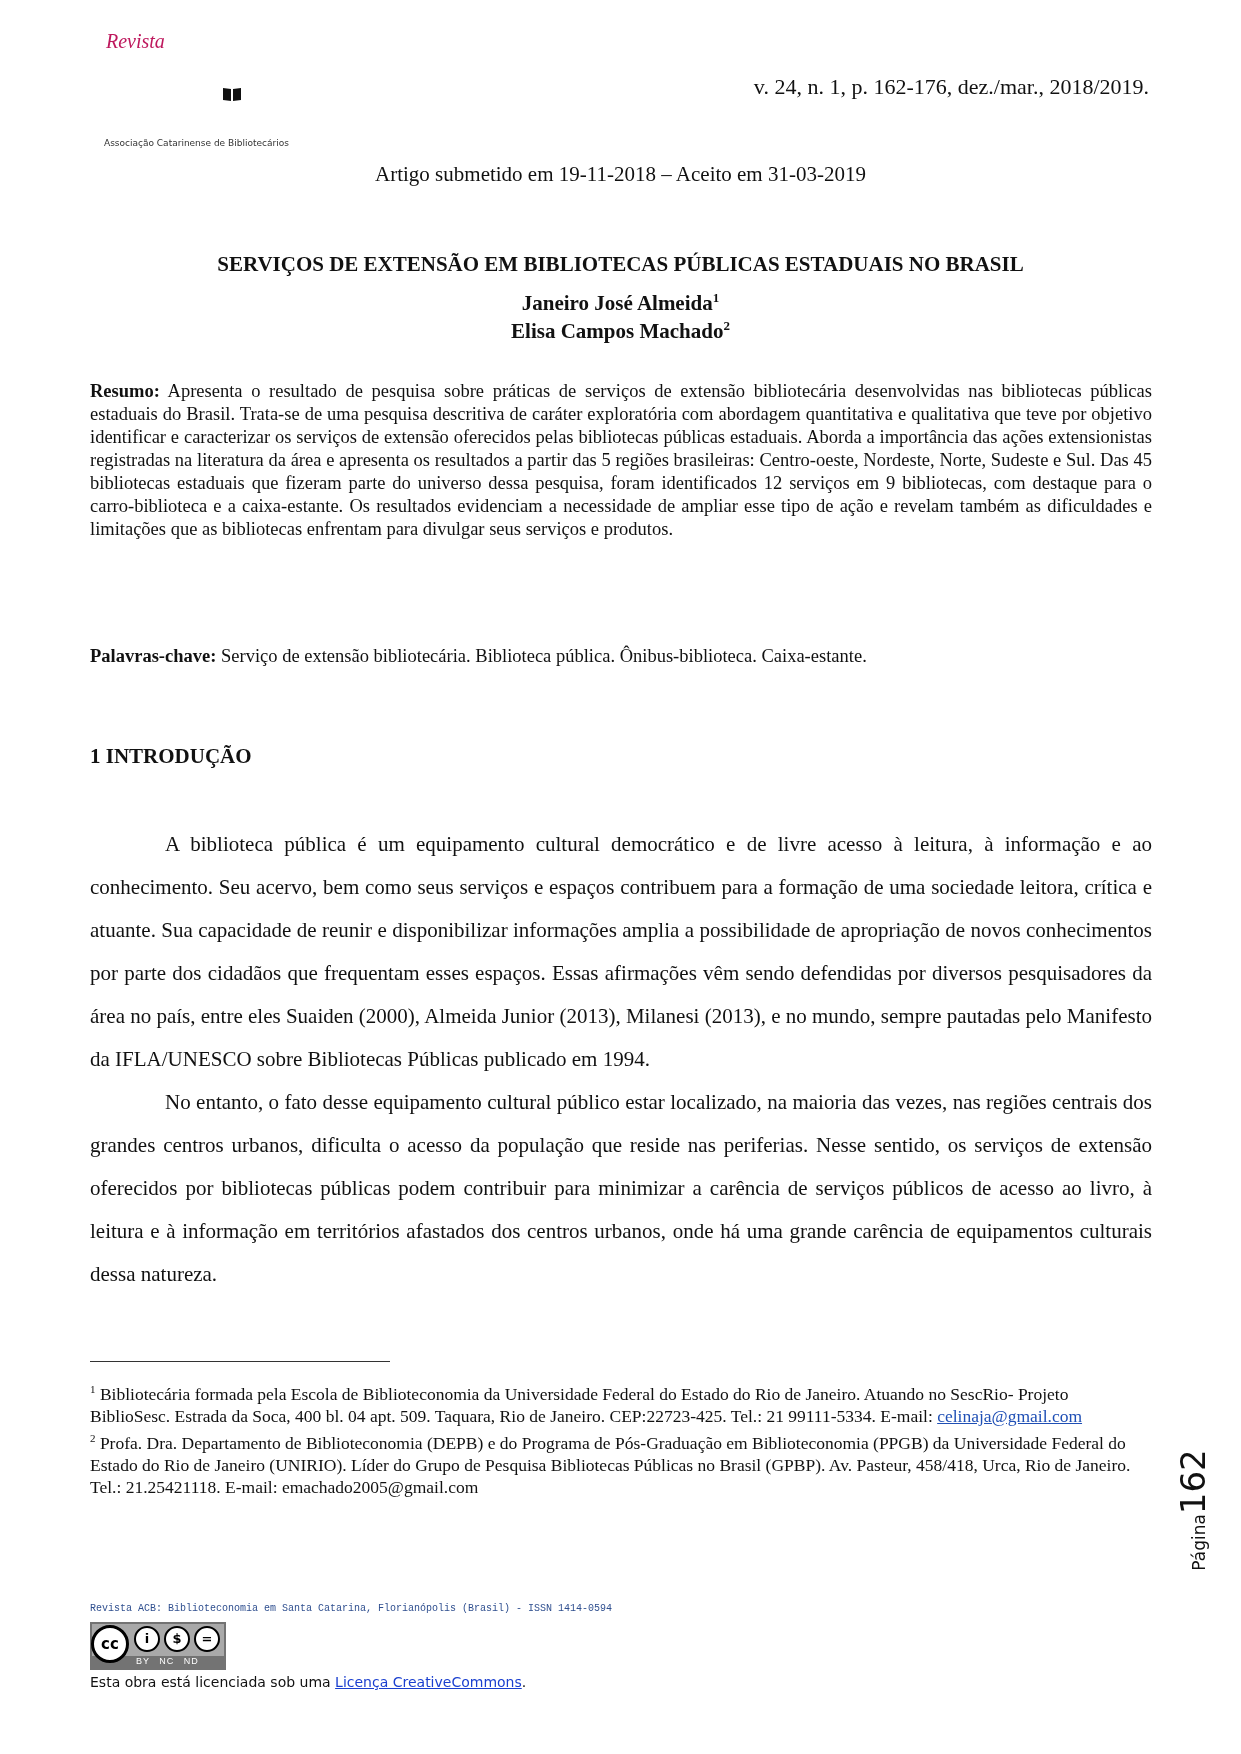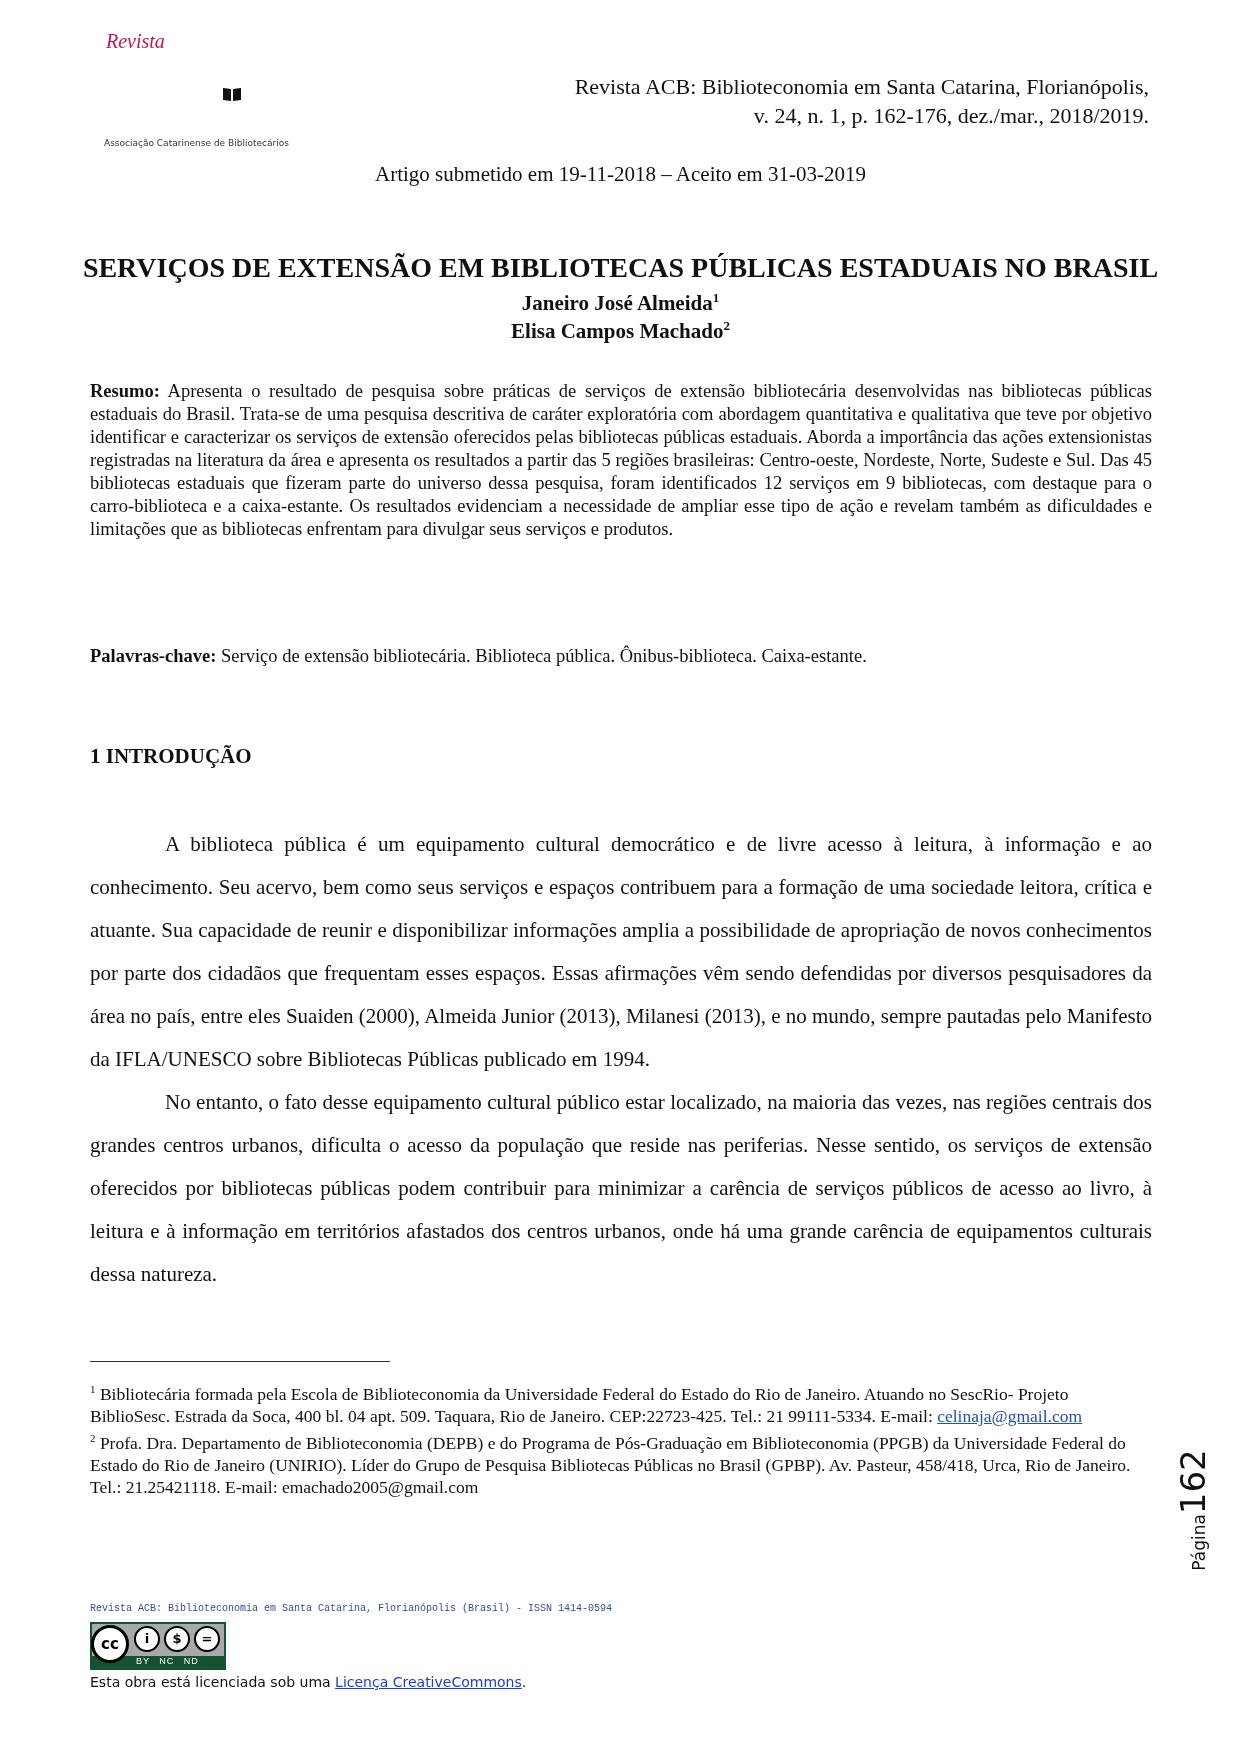--- a/index.html
+++ b/index.html
@@ -10,21 +10,21 @@
   .logo { left: 92px; top: 28px; width: 230px; height: 120px; }
   .logo-revista { position: absolute; left: 14px; top: 2px; font-family: "Liberation Serif", serif; font-style: italic; font-size: 20px; color: #be185d; }
   .logo-acb { position: absolute; left: 10px; top: 18px; font-family: "DejaVu Sans", sans-serif; font-weight: 200; font-size: 86px; letter-spacing: 2px; color: #111; line-height: 1; -webkit-text-stroke: 0px; }
   .logo-acb span { font-weight: normal; }
   .logo-book { position: absolute; left: 130px; top: 58px; width: 20px; height: 16px; }
   .logo-sub { position: absolute; left: 12px; top: 110px; font-family: "DejaVu Sans", sans-serif; font-size: 9px; color: #333; white-space: nowrap; }
 
   .journal-ref { right: 92px; top: 72px; width: 700px; text-align: right; font-size: 22px; line-height: 29px; }
   .submission { left: 0; width: 1241px; top: 162px; text-align: center; font-size: 21px; }
 
-  .title { left: 0; width: 1241px; top: 252px; text-align: center; font-size: 28px; font-weight: bold; }
+  .title { left: 0; width: 1241px; top: 252px; text-align: center; font-size: 21px; font-weight: bold; }
   .author { left: 0; width: 1241px; text-align: center; font-size: 21px; font-weight: bold; }
   .author sup { font-size: 13px; }
 
   .abstract { left: 90px; width: 1062px; top: 380px; font-size: 18.5px; line-height: 23px; text-align: justify; }
   .abstract b, .keywords b { font-weight: bold; }
   .keywords { left: 90px; width: 1062px; top: 645px; font-size: 18.5px; line-height: 23px; }
 
   .section-heading { left: 90px; top: 744px; font-size: 21px; font-weight: bold; }
 
   .body-text { left: 90px; width: 1062px; top: 823px; font-size: 21px; line-height: 43px; text-align: justify; }
@@ -35,42 +35,41 @@
   .footnotes p { margin: 0; }
   .footnotes sup { font-size: 11px; }
   .footnotes a { color: #1f4fb5; text-decoration: underline; }
 
   .page-label { left: 1163px; top: 1430px; width: 60px; height: 160px; }
   .page-label-inner { position: absolute; left: 30px; top: 80px; transform: translate(-50%, -50%) rotate(-90deg); white-space: nowrap; font-family: "DejaVu Sans", sans-serif; color: #111; }
   .page-label-inner .word { font-size: 17px; }
   .page-label-inner .num { font-size: 34px; }
 
   .footer-journal { left: 90px; top: 1603px; font-family: Liberation Mono, monospace; font-size: 10px; color: #2f4f8f; }
-  .cc-badge { left: 90px; top: 1622px; width: 136px; height: 48px; background: #14532d; }
+  .cc-badge { left: 90px; top: 1622px; width: 136px; height: 48px; background: #737373; }
   .cc-badge .top { position: absolute; left: 2px; top: 2px; width: 132px; height: 32px; background: #a9a9a9; }
   .cc-badge .cc { position: absolute; left: 1px; top: 3px; width: 38px; height: 38px; border-radius: 50%; background: #fff; border: 3px solid #000; box-sizing: border-box; font-family: "DejaVu Sans", sans-serif; font-weight: bold; font-size: 15px; line-height: 32px; text-align: center; color: #000; }
   .cc-badge .ic { position: absolute; top: 4px; width: 26px; height: 26px; border-radius: 50%; background: #fff; border: 2px solid #000; box-sizing: border-box; font-family: "DejaVu Sans", sans-serif; font-weight: bold; font-size: 13px; line-height: 22px; text-align: center; color: #000; }
   .cc-badge .labels { position: absolute; left: 46px; top: 34px; font-family: Liberation Sans, sans-serif; font-size: 9px; color: #fff; letter-spacing: 1px; word-spacing: 6px; }
   .license { left: 90px; top: 1674px; font-family: "DejaVu Sans", sans-serif; font-size: 14px; color: #111; }
   .license a { color: #1a3fcf; text-decoration: underline; }
 </style>
 </head>
 <body>
 
 <div class="abs logo">
   <span class="logo-revista">Revista</span>
   <svg class="logo-book" viewBox="0 0 20 16">
     <path d="M1 2 L9 3 L9 15 L1 14 Z" fill="#111"></path>
     <path d="M11 3 L19 2 L19 14 L11 15 Z" fill="#111"></path>
   </svg>
   <span class="logo-sub">Associação Catarinense de Bibliotecários</span>
 </div>
 
 <div class="abs journal-ref">
-  <div>Revista ACB: Biblioteconomia em Santa Catarina, Florianópolis,</div>
   <div>v. 24, n. 1, p. 162-176, dez./mar., 2018/2019.</div>
 </div>
 
 <div class="abs submission">Artigo submetido em 19-11-2018 – Aceito em 31-03-2019</div>
 
 <div class="abs title">SERVIÇOS DE EXTENSÃO EM BIBLIOTECAS PÚBLICAS ESTADUAIS NO BRASIL</div>
 <div class="abs author" style="top:290px;">
   <span>Janeiro José Almeida</span><sup>1</sup>
 </div>
 <div class="abs author" style="top:318px;">

